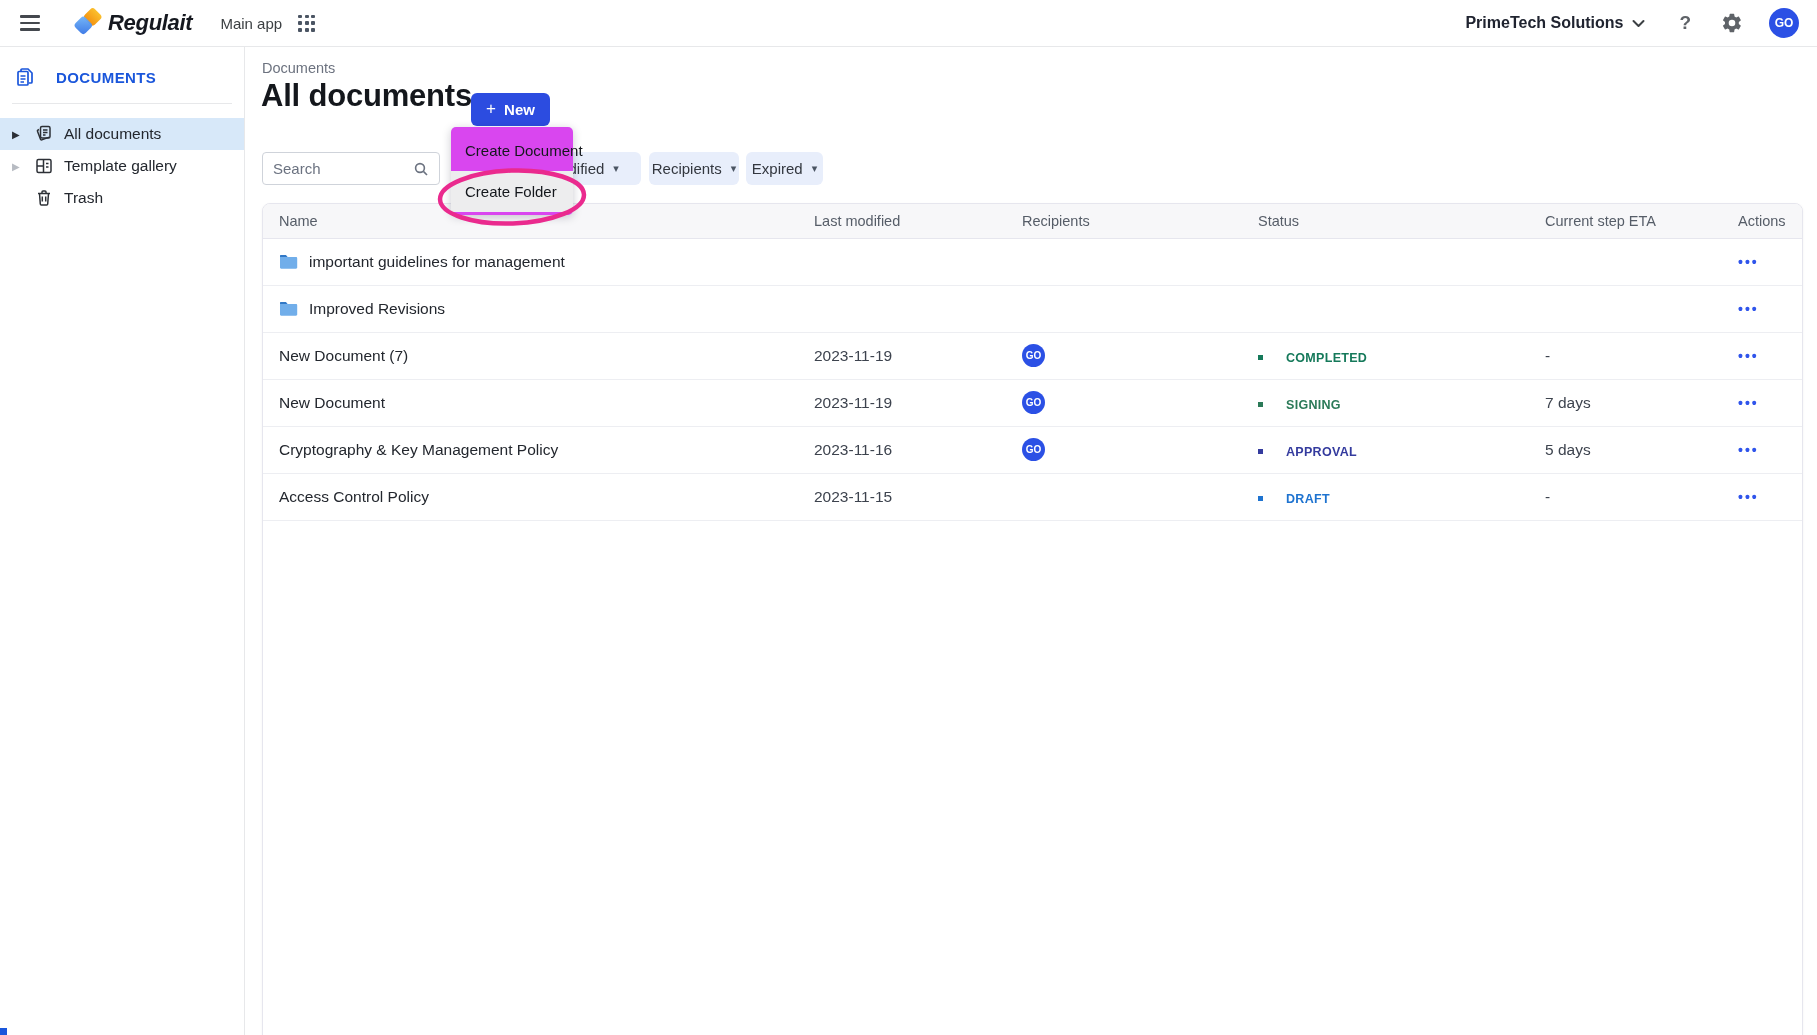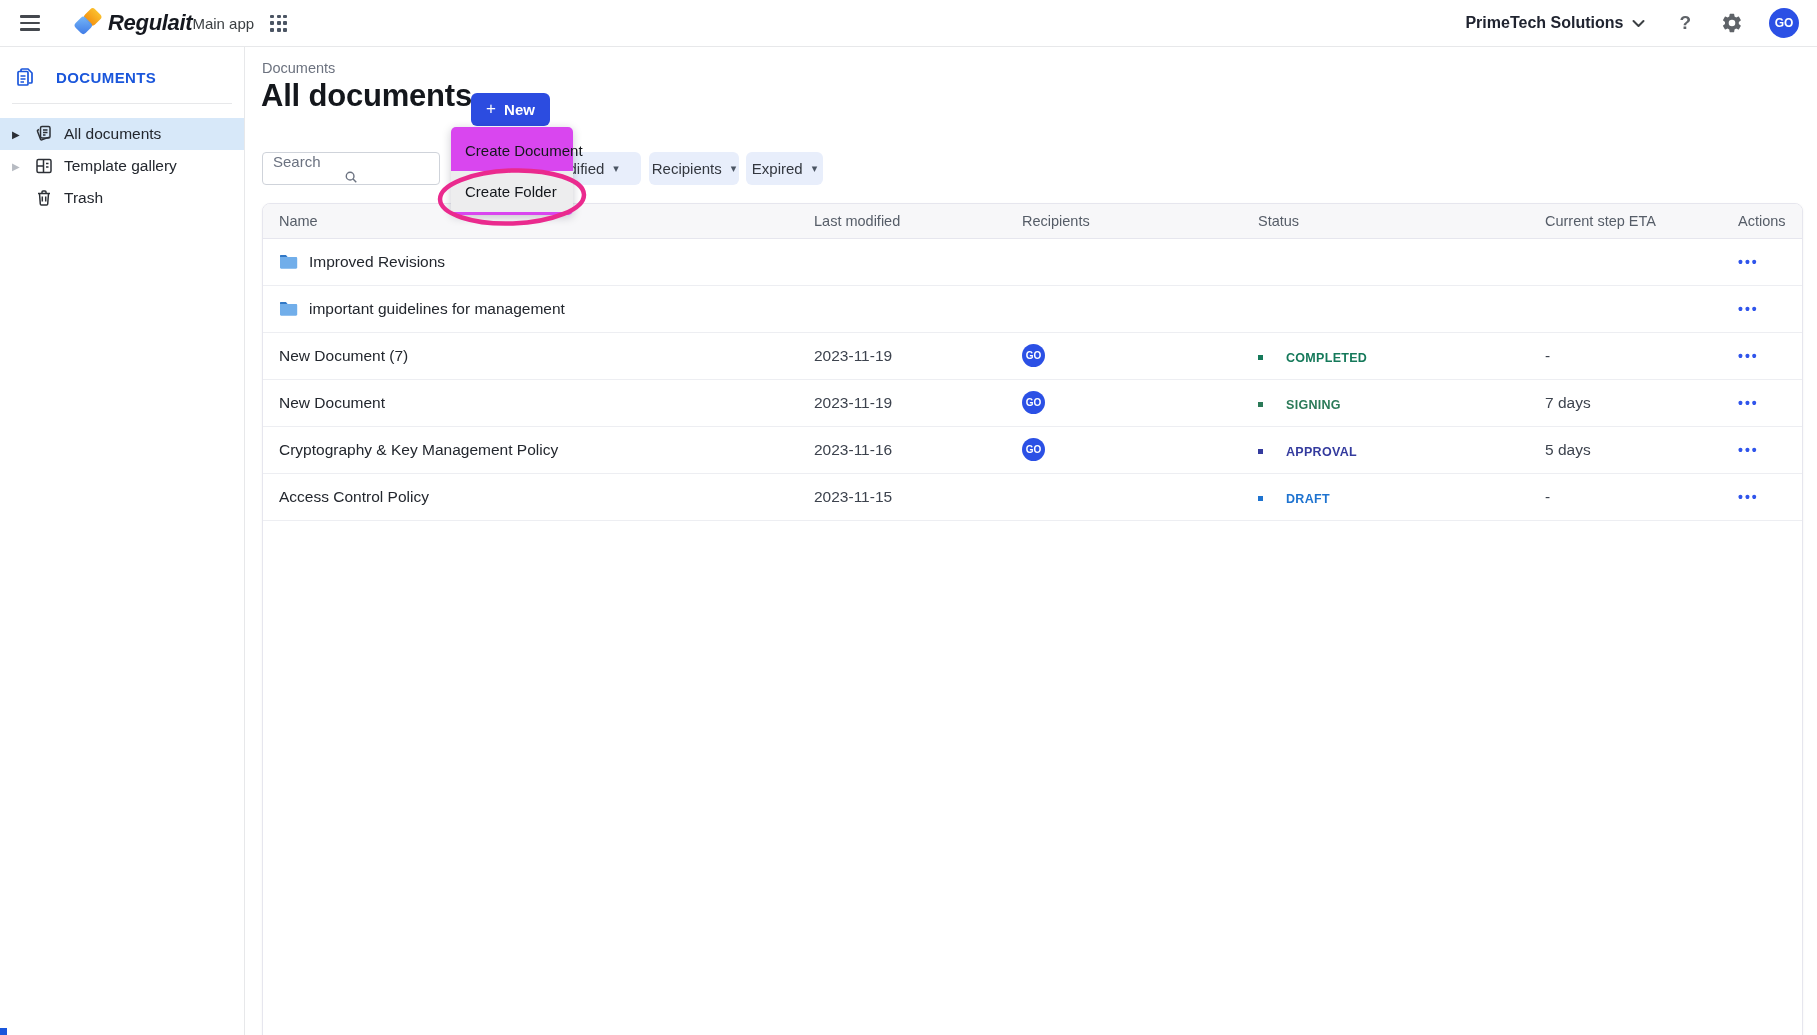--- a/index.html
+++ b/index.html
@@ -7,21 +7,21 @@
     font-family:"Liberation Sans", sans-serif; color:#1f2430; }
 
   
   .topbar { position:absolute; left:0; top:0; width:1817px; height:47px; background:#fff;
     border-bottom:1px solid #e7e8ea; display:flex; align-items:center; padding:0 18px 0 20px; z-index:30; }
   .burger { width:20px; display:flex; flex-direction:column; gap:4px; cursor:pointer; }
   .burger span { display:block; height:2.4px; background:#44484e; border-radius:1px; }
   .logo { display:flex; align-items:center; margin-left:28px; }
   .logo-mark { width:40px; height:32px; }
   .logo-text { font-size:22px; font-weight:700; font-style:italic; color:#15181f; letter-spacing:-0.3px; }
-  .mainapp { font-size:15px; color:#3c4043; }
+  .mainapp { margin-left:28px; font-size:15px; color:#3c4043; }
   .gridicon { margin-left:16px; width:17px; height:17px; display:grid; grid-template-columns:repeat(3,1fr); gap:2.6px; cursor:pointer; }
   .gridicon i { background:#4b5563; border-radius:1px; }
   .tb-spacer { flex:1; }
   .org { display:flex; align-items:center; gap:9px; font-size:16px; font-weight:700; color:#202430; cursor:pointer; }
   .help { margin-left:34px; font-size:19px; font-weight:700; color:#5f6368; cursor:pointer; }
   .gear { margin-left:30px; width:22px; height:22px; cursor:pointer; }
   .tb-avatar { margin-left:26px; width:30px; height:30px; border-radius:50%; background:#2b50e5; color:#fff;
     font-size:12px; font-weight:700; display:flex; align-items:center; justify-content:center; cursor:pointer; }
 
   
@@ -41,21 +41,21 @@
   .content { position:absolute; left:245px; top:47px; right:0; bottom:0; background:#fff; }
   .breadcrumb { position:absolute; left:17px; top:13px; font-size:14.5px; color:#6c727f; cursor:pointer; }
   .pagetitle { position:absolute; left:16px; top:31px; font-size:31px; font-weight:700; color:#14171c; letter-spacing:-0.2px; }
   .newbtn { position:absolute; left:226px; top:46px; width:79px; height:33px; background:#2c4ce0; border:none;
     border-radius:6px; color:#fff; font-size:15px; font-weight:600; display:flex; align-items:center; justify-content:center;
     gap:8px; cursor:pointer; font-family:inherit; }
   .newbtn .plus { font-size:17px; font-weight:400; margin-top:-1px; }
 
   
   .searchbox { position:absolute; left:17px; top:105px; width:178px; height:33px; border:1px solid #cfd3da;
-    border-radius:4px; display:flex; align-items:center; padding:0 10px; background:#fff;flex-direction:column; }
+    border-radius:4px; display:flex; align-items:center; padding:0 10px; background:#fff; }
   .searchbox input { border:none; outline:none; flex:1; font-size:15px; color:#333; font-family:inherit; width:100%; }
   .searchbox input::placeholder { color:#6b7280; }
   .chip { position:absolute; top:105px; height:33px; background:#e8eefb; border-radius:6px; display:flex;
     align-items:center; justify-content:center; gap:9px; font-size:15px; color:#33373f; cursor:pointer; padding:0 13px; }
   .chip .caret { font-size:11px; color:#4b5563; }
   .chip1 { left:248px; width:148px; }
   .chip2 { left:404px; width:90px; }
   .chip3 { left:501px; width:77px; }
 
   
@@ -233,39 +233,39 @@
         </tr>
       </thead>
       <tbody>
           <tr>
     <td>
       <span class="namecell">
         <svg class="folder-ic" width="19" height="15" viewBox="0 0 19 15">
           <path d="M1 2.2C1 1.5 1.5 1 2.2 1h4.6l1.7 2H17c.7 0 1.2.5 1.2 1.2v9.3c0 .7-.5 1.2-1.2 1.2H2.2C1.5 14.7 1 14.2 1 13.5z" fill="#71aeea"></path>
           <path d="M1 2.2C1 1.5 1.5 1 2.2 1h4.6l1.7 2H1z" fill="#3178c6"></path>
         </svg>
-        <span class="txt">Improved Revisions</span>
+        <span class="txt">important guidelines for management</span>
       </span>
     </td>
     <td class="datecell"></td>
     <td></td>
     <td>
       
     </td>
     <td class="etacell"></td>
     <td><span class="dots">•••</span></td>
   </tr>
           <tr>
     <td>
       <span class="namecell">
         <svg class="folder-ic" width="19" height="15" viewBox="0 0 19 15">
           <path d="M1 2.2C1 1.5 1.5 1 2.2 1h4.6l1.7 2H17c.7 0 1.2.5 1.2 1.2v9.3c0 .7-.5 1.2-1.2 1.2H2.2C1.5 14.7 1 14.2 1 13.5z" fill="#71aeea"></path>
           <path d="M1 2.2C1 1.5 1.5 1 2.2 1h4.6l1.7 2H1z" fill="#3178c6"></path>
         </svg>
-        <span class="txt">important guidelines for management</span>
+        <span class="txt">Improved Revisions</span>
       </span>
     </td>
     <td class="datecell"></td>
     <td></td>
     <td>
       
     </td>
     <td class="etacell"></td>
     <td><span class="dots">•••</span></td>
   </tr>

